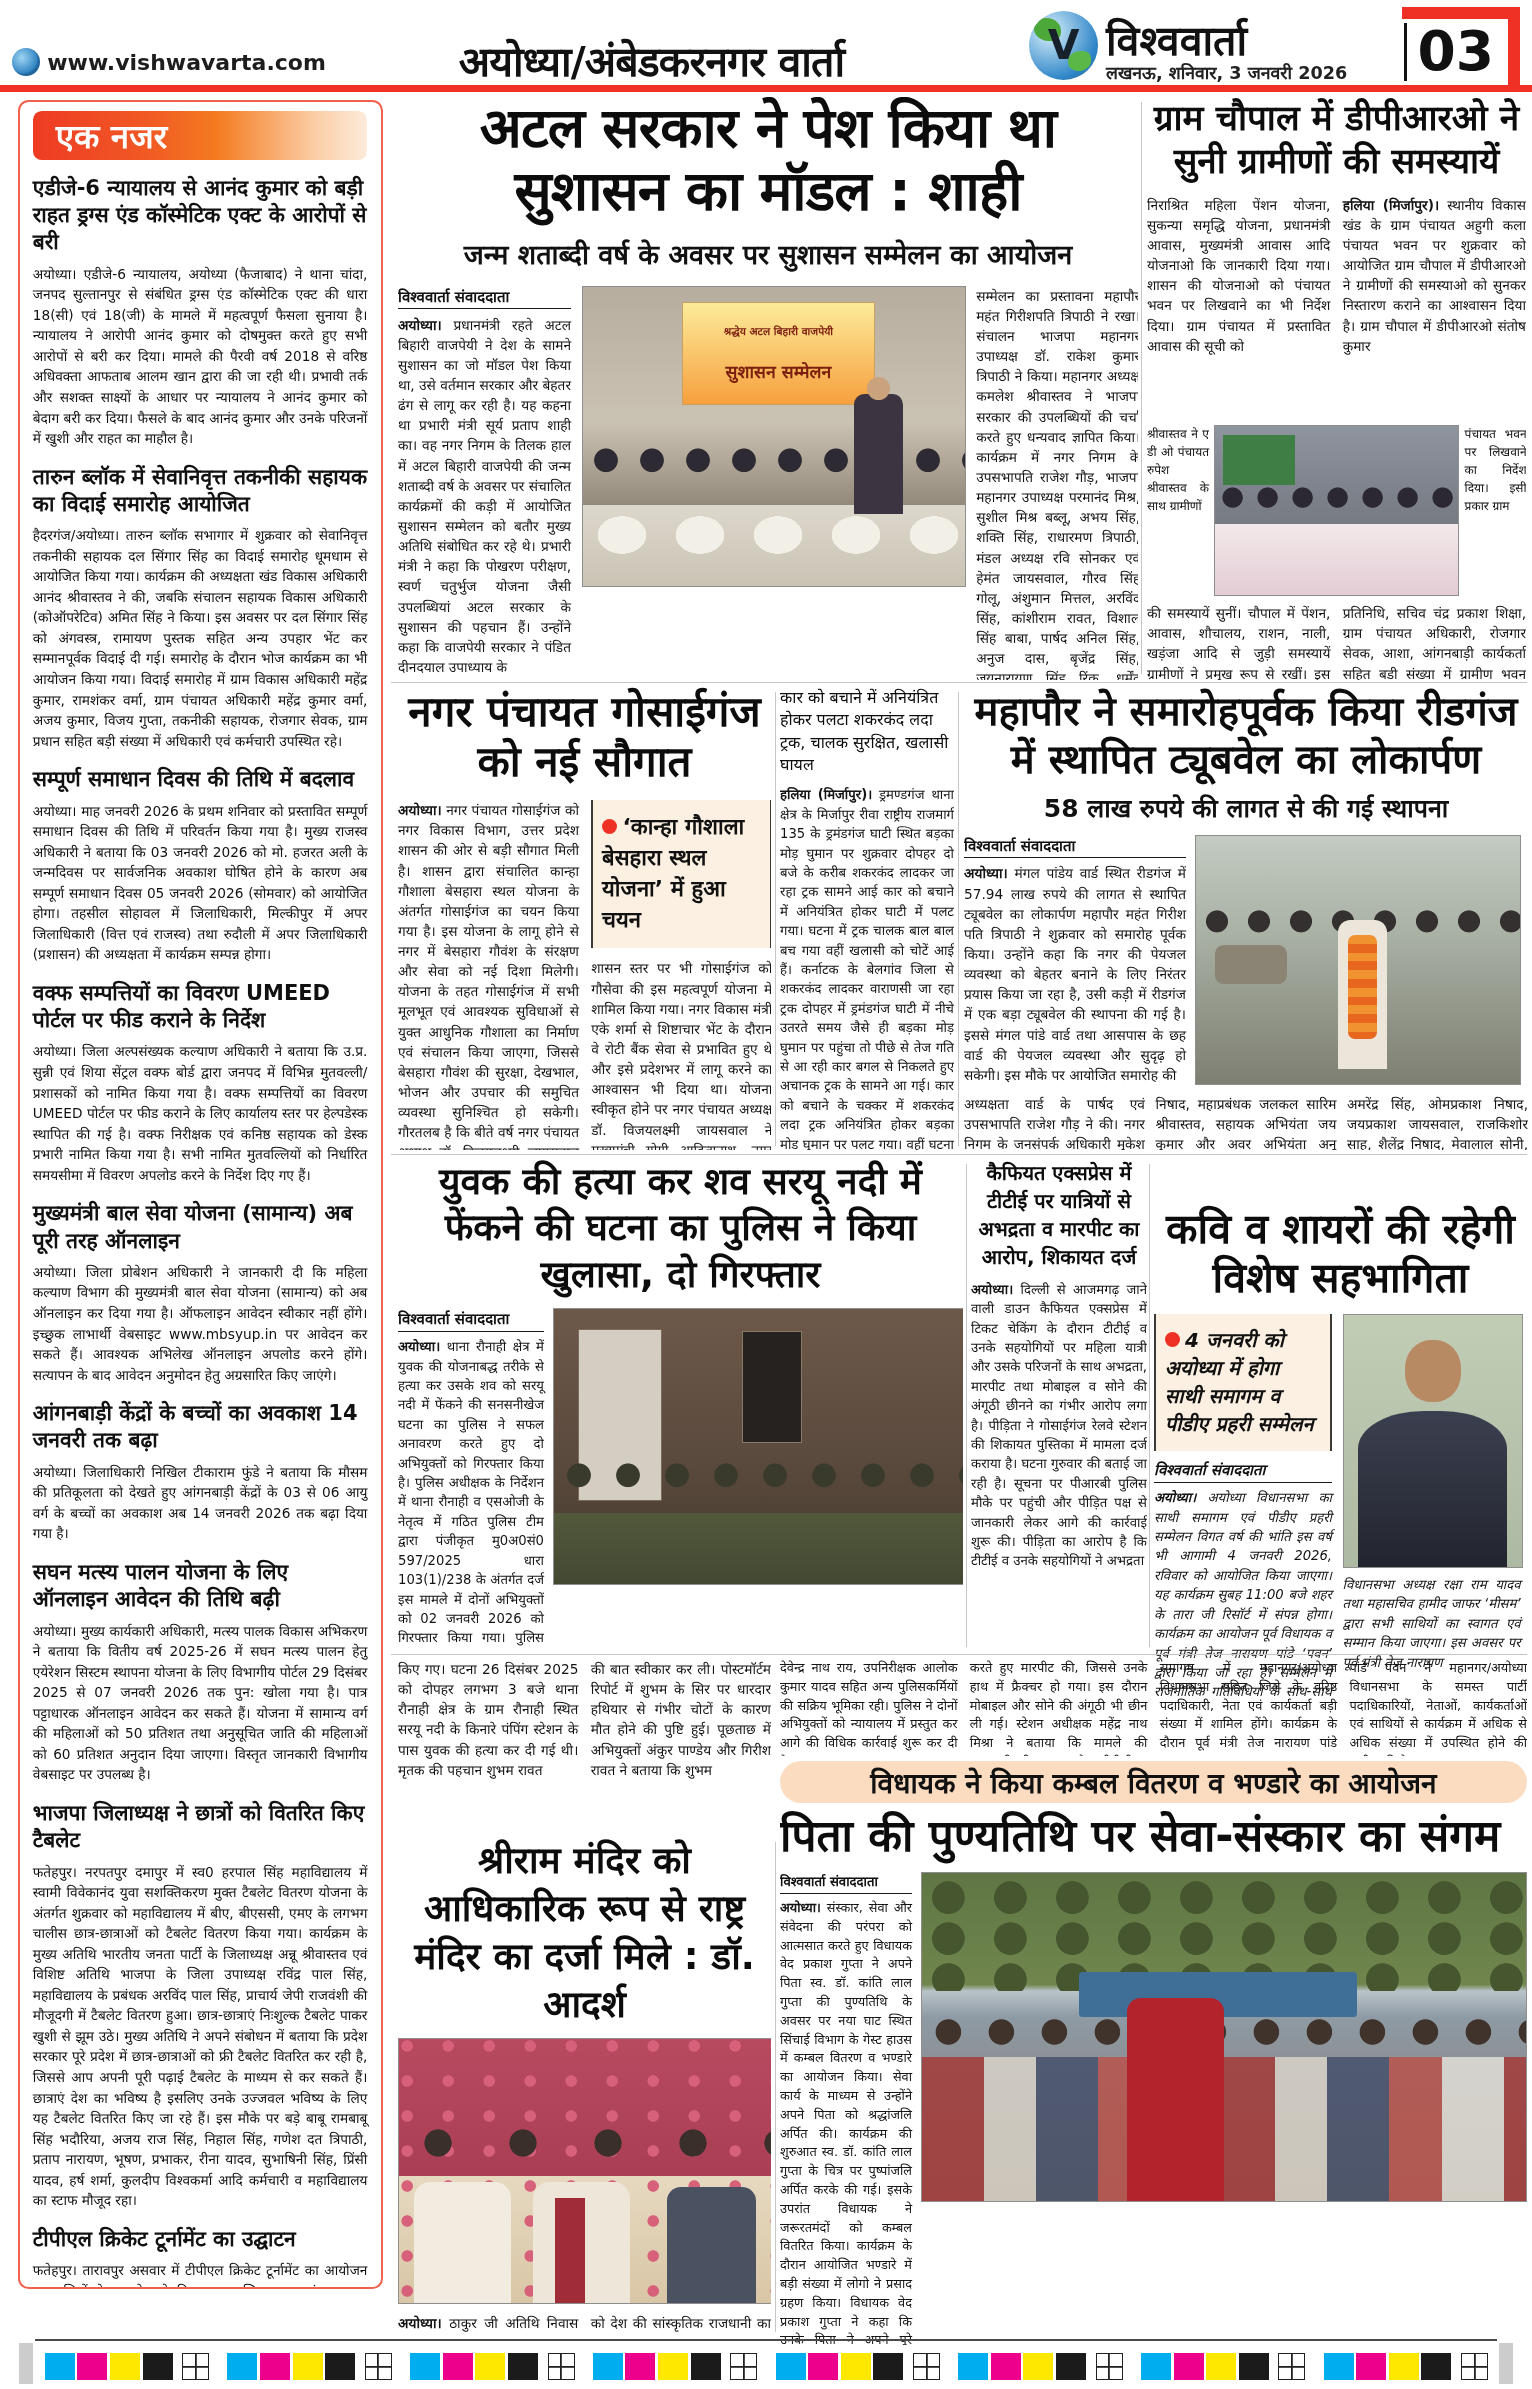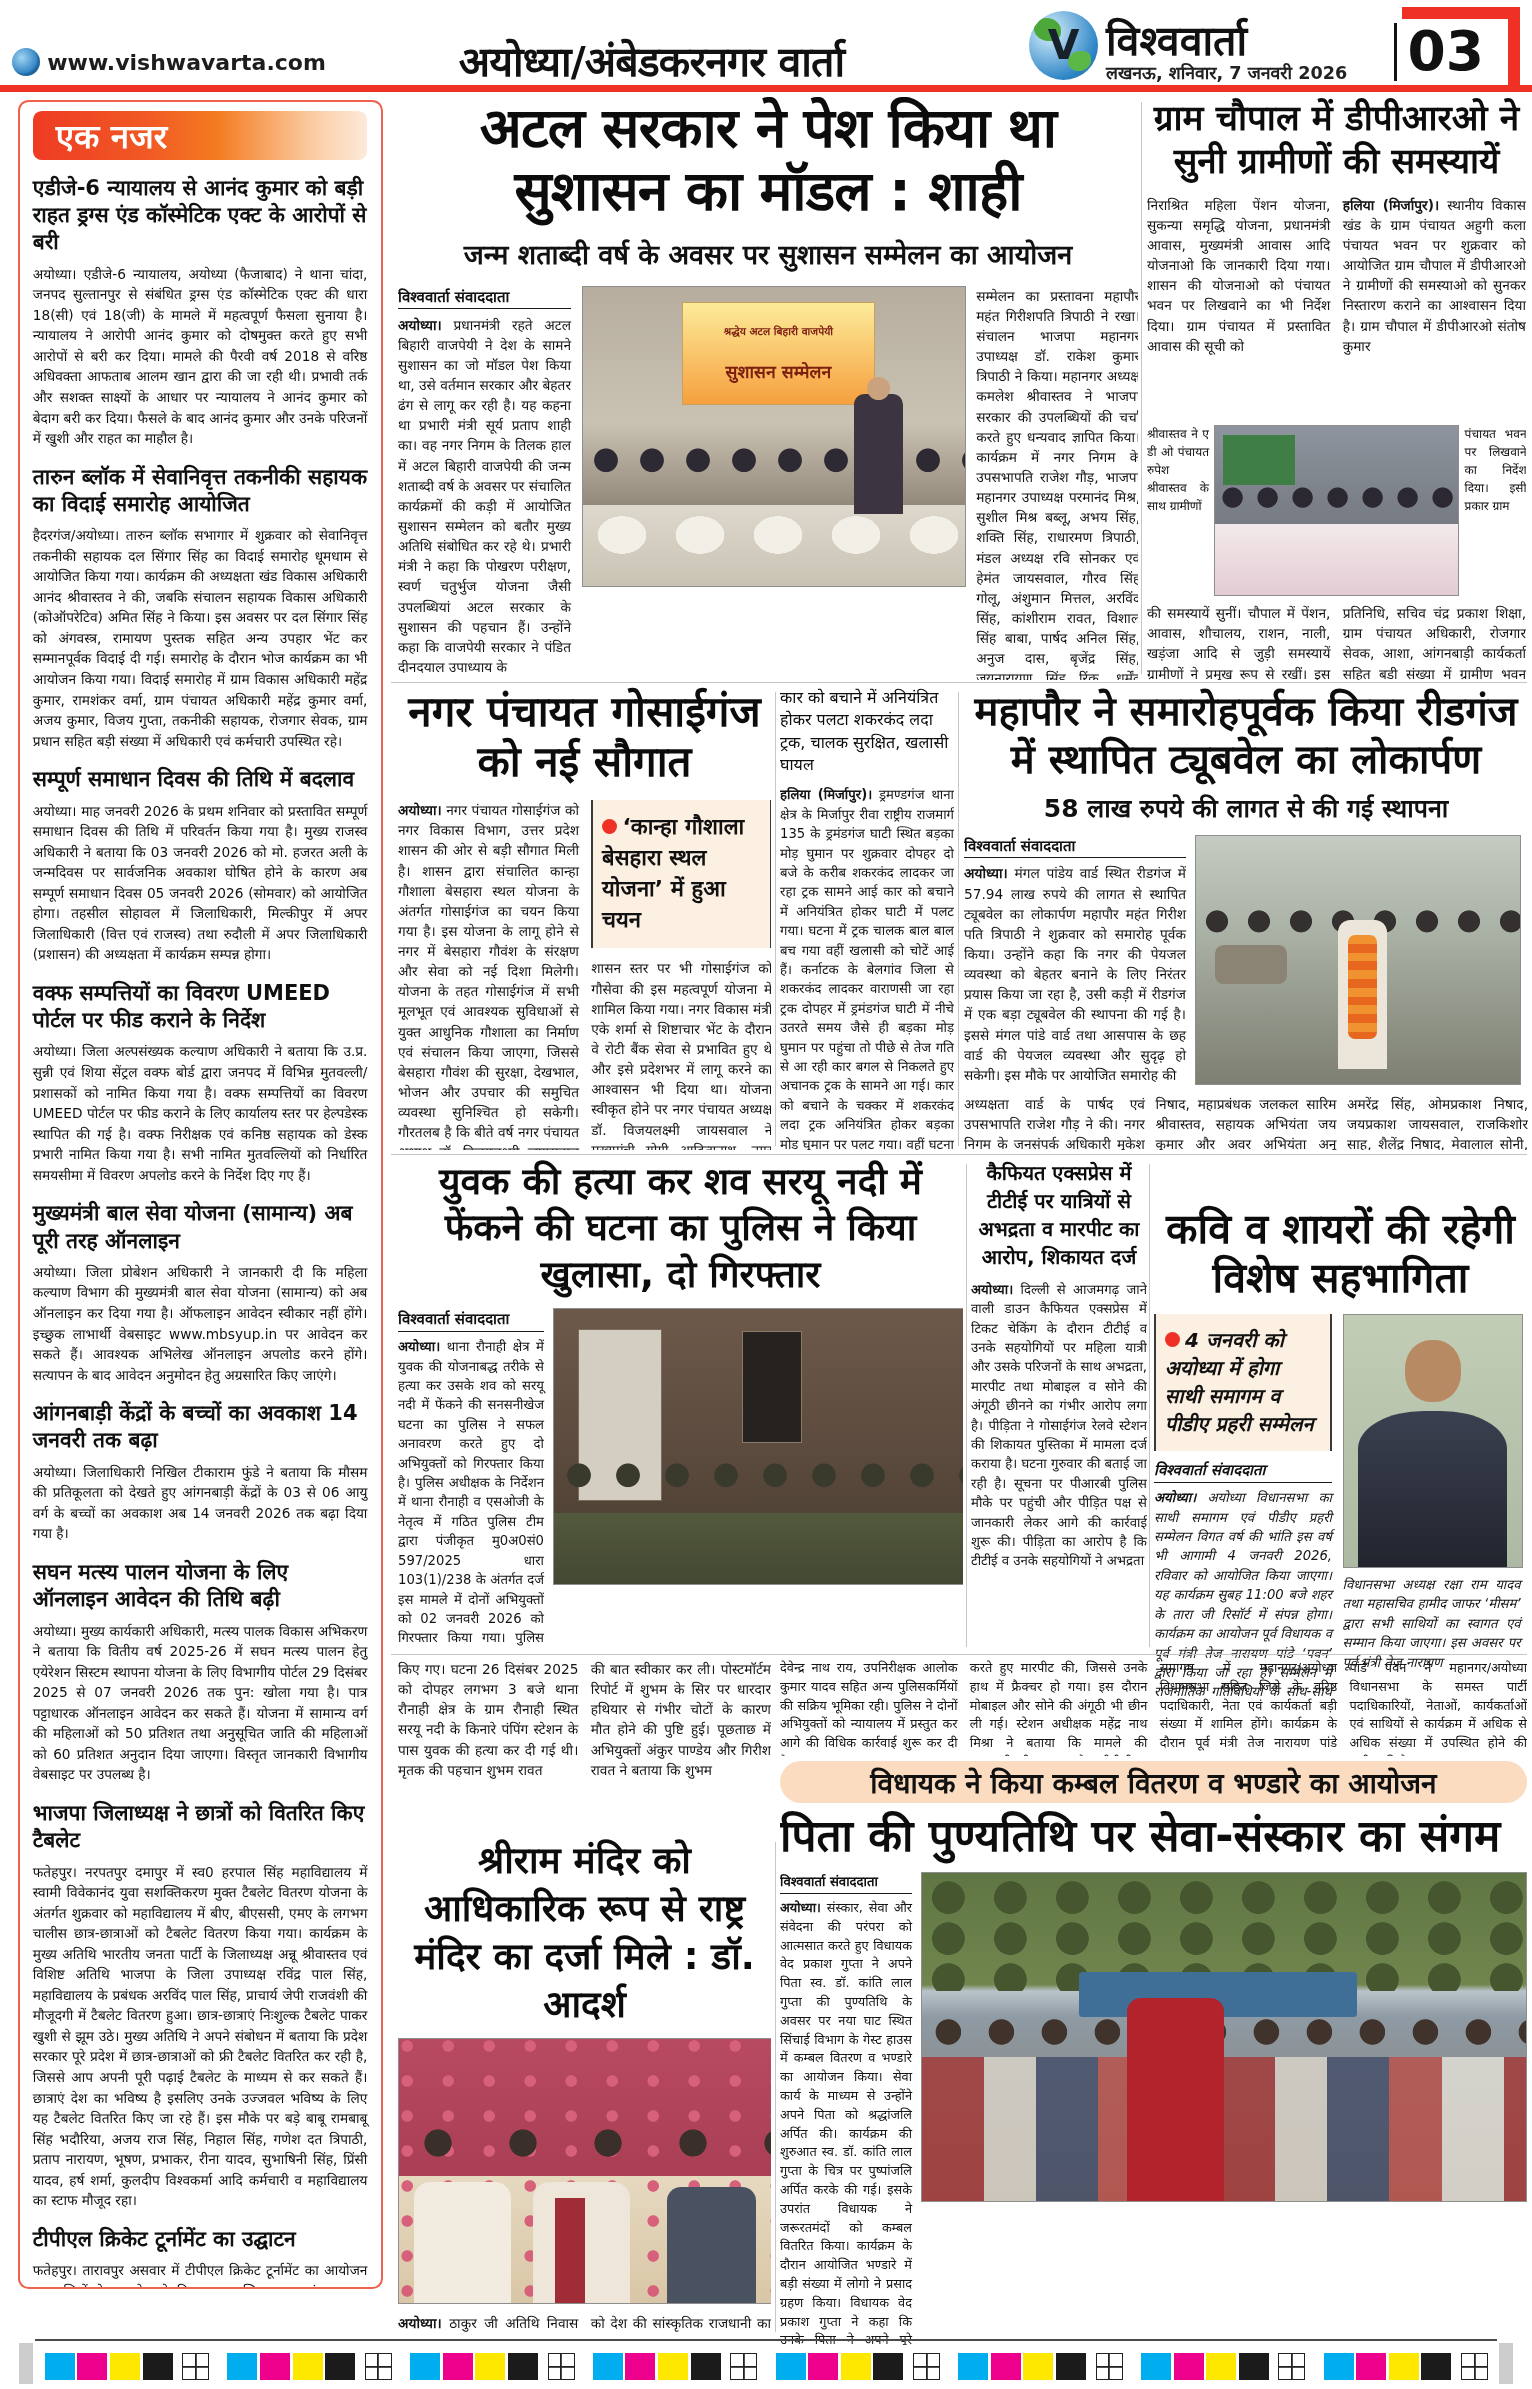--- a/index.html
+++ b/index.html
@@ -8,21 +8,21 @@
   .hdr-web{position:absolute;left:12.3px;top:48px;display:flex;align-items:center;gap:7px;}
   .globe-icon{width:28px;height:28px;border-radius:50%;background:radial-gradient(circle at 35% 35%,#9ed4f2,#2a7fc0 65%,#1b5e93);box-shadow:inset -2.6px -2.6px 0 rgba(0,0,0,.15);}
   .hdr-web span{font-size:22px;font-weight:700;color:#1d1d1d;}
   .hdr-title{position:absolute;left:264px;width:775px;top:32px;text-align:center;font-size:41px;font-weight:800;letter-spacing:-0.9px;}
   .logo{position:absolute;left:1029px;top:10.6px;width:69px;height:69px;border-radius:50%;background:radial-gradient(circle at 30% 30%,#d9f0fb,#2f86c7 70%,#1c5f96);display:flex;align-items:center;justify-content:center;overflow:hidden;}
   .logo .leaf1{position:absolute;left:5.3px;top:7px;width:26.4px;height:23px;border-radius:50% 60% 40% 60%;background:#4ca838;}
   .logo .leaf2{position:absolute;right:7px;bottom:8.8px;width:23px;height:19.4px;border-radius:60% 40% 60% 50%;background:#5cb846;}
   .logo .v{position:relative;font-size:41px;font-weight:800;color:#17212b;z-index:2;}
   .brand{position:absolute;left:1106px;top:10.6px;font-size:41px;font-weight:800;}
   .brand-date{position:absolute;left:1106px;top:60px;font-size:17.6px;font-weight:700;color:#222;}
-  .pagenum{position:absolute;left:1402px;top:7px;width:118px;height:78px;border-top:12.3px solid #ee3124;border-right:12.3px solid #ee3124;box-sizing:border-box;display:flex;align-items:center;justify-content:flex-end;padding-right:24px;background:#fff;}
+  .pagenum{position:absolute;left:1402px;top:7px;width:118px;height:78px;border-top:12.3px solid #ee3124;border-right:12.3px solid #ee3124;box-sizing:border-box;display:flex;align-items:center;justify-content:flex-end;padding-right:14px;background:#fff;}
   .pagenum .num{font-size:55px;font-weight:800;border-left:3.5px solid #111;padding-left:10.6px;line-height:1.05;}
   .red-rule{position:absolute;left:0;top:85px;width:1532px;height:7px;background:#ee3124;}
   
   .bt{font-size:13.7px;line-height:1.47;text-align:justify;color:#141414;}
   .bt .dl{font-weight:800;}
   .byl{font-size:15px;font-weight:800;border-bottom:1.8px solid #1a1a1a;padding-bottom:2.6px;margin-bottom:5.3px;}
   .hdl{font-weight:800;color:#0c0c0c;}
   
   .sidebar{position:absolute;left:17.6px;top:100px;width:365px;height:2189px;border:2.6px solid #f0624d;border-radius:10.6px;box-sizing:border-box;padding:10.6px 13.2px;overflow:hidden;background:#fff;}
   .sb-tab{height:49px;margin:-1.8px 0 3.5px;border-radius:8.8px;background:linear-gradient(90deg,#ee3b24 0%,#f15a24 35%,#f47b20 55%,#fbcfa8 85%,#fdeadb 100%);color:#fff;font-size:33px;font-weight:800;display:flex;align-items:center;padding-left:23px;}
@@ -107,21 +107,21 @@
     <div class="globe-icon"></div>
     <span>www.vishwavarta.com</span>
   </div>
   <div class="hdr-title">अयोध्या/अंबेडकरनगर वार्ता</div>
   <div class="logo">
     <div class="leaf1"></div>
     <div class="leaf2"></div>
     <div class="v">V</div>
   </div>
   <div class="brand">विश्ववार्ता</div>
-  <div class="brand-date">लखनऊ, शनिवार, 7 जनवरी 2026</div>
+  <div class="brand-date">लखनऊ, शनिवार, 3 जनवरी 2026</div>
   <div class="pagenum">
     <div class="num">03</div>
   </div>
   <div class="red-rule"></div>
 
   <div class="sidebar">
     <div class="sb-tab">एक नजर</div>
     <div>
         <div class="sb-h">एडीजे-6 न्यायालय से आनंद कुमार को बड़ी राहत ड्रग्स एंड कॉस्मेटिक एक्ट के आरोपों से बरी</div>
         <div class="sb-b"><span class="dl">अयोध्या।</span> <span>एडीजे-6 न्यायालय, अयोध्या (फैजाबाद) ने थाना चांदा, जनपद सुल्तानपुर से संबंधित ड्रग्स एंड कॉस्मेटिक एक्ट की धारा 18(सी) एवं 18(जी) के मामले में महत्वपूर्ण फैसला सुनाया है। न्यायालय ने आरोपी आनंद कुमार को दोषमुक्त करते हुए सभी आरोपों से बरी कर दिया। मामले की पैरवी वर्ष 2018 से वरिष्ठ अधिवक्ता आफताब आलम खान द्वारा की जा रही थी। प्रभावी तर्क और सशक्त साक्ष्यों के आधार पर न्यायालय ने आनंद कुमार को बेदाग बरी कर दिया। फैसले के बाद आनंद कुमार और उनके परिजनों में खुशी और राहत का माहौल है।</span></div>

